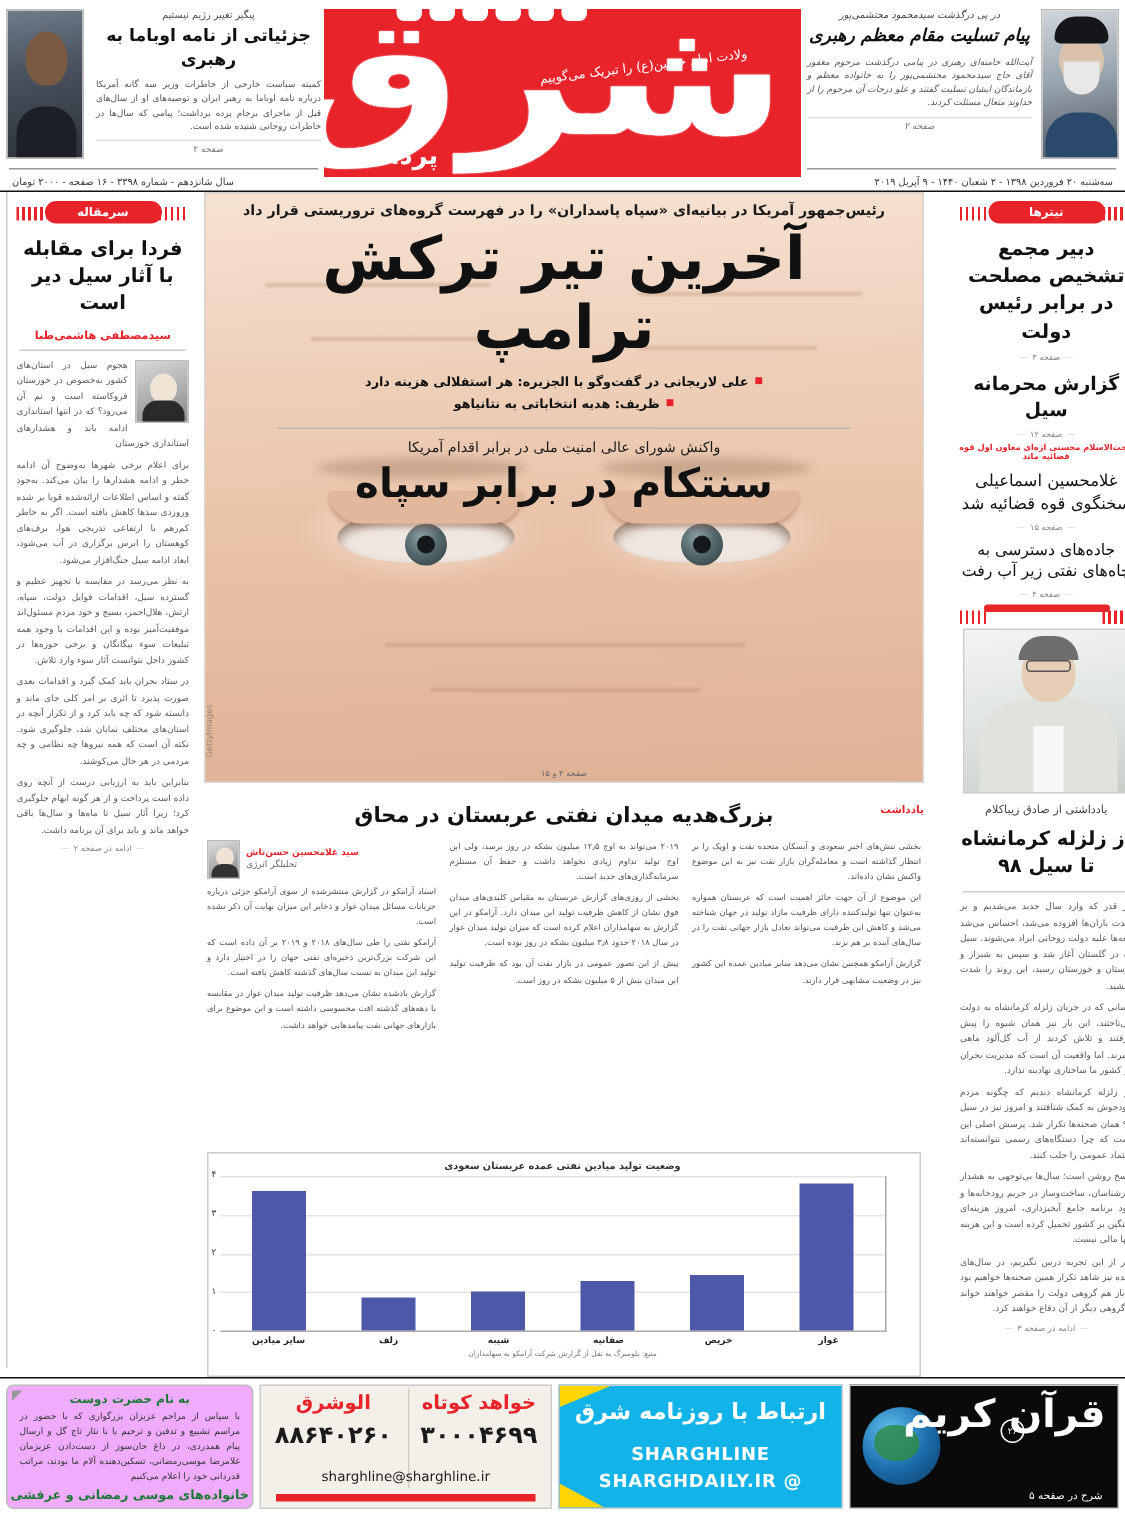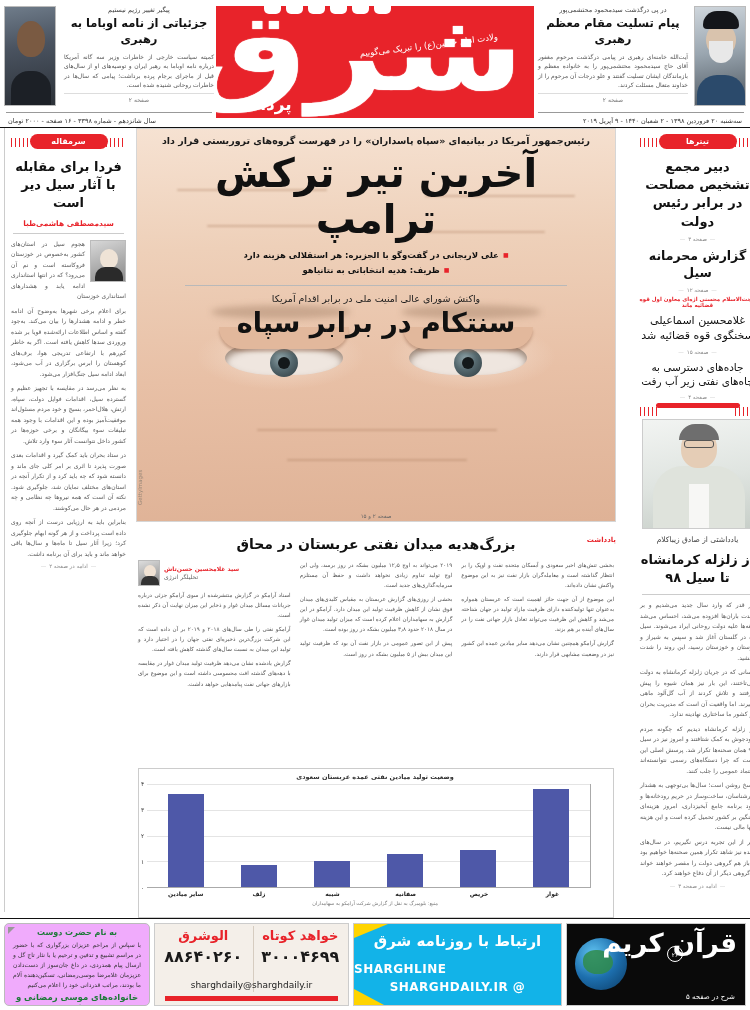--- a/index.html
+++ b/index.html
@@ -40,21 +40,21 @@
   .corner.left { left:4px; }
   .corner.right { right:4px; }
   .corner .photo {
     position:absolute; top:0; width:52px; height:100px;
     border:1px solid #bbb; overflow:hidden;
   }
   .corner.left .photo { left:0; }
   .corner.right .photo { right:0; }
   .corner .txtwrap { position:absolute; top:0; width:150px; }
   .corner.left .txtwrap { right:0; left:58px; }
-  .corner.right .txtwrap { right:58px; left:12px; }
+  .corner.right .txtwrap { right:58px; left:12px;font-style:italic; }
   .corner .kicker { font-size:6.5px; color:#444; text-align:center; margin-bottom:2px; }
   .corner .headline { font-size:11.5px; font-weight:bold; color:#111; text-align:center; line-height:1.35; }
   .corner .body { font-size:6px; color:#555; line-height:1.55; text-align:justify; margin-top:5px; }
   .corner .pageref { font-size:6px; color:#777; text-align:center; margin-top:4px; border-top:1px solid #ddd; padding-top:2px;}
 
   .mast-dateline { position:absolute; bottom:2px; font-size:6.5px; color:#333; }
   .mast-dateline.right { right:8px; }
   .mast-dateline.left { left:8px; }
   .mast-rule { position:absolute; bottom:14px; height:1px; background:#999; }
   .mast-rule.r { right:6px; width:206px; }
@@ -175,25 +175,25 @@
   .ads { position:absolute; left:0; bottom:0; width:750px; height:92px; border-top:1px solid #111; display:flex; padding:4px; gap:4px; }
   .ad { border:1px solid #ccc; position:relative; overflow:hidden; }
   .ad-quran { width:180px; background:#0a0a0a; }
   .ad-quran .globe { position:absolute; left:8px; top:14px; width:52px; height:52px; border-radius:50%;
     background:radial-gradient(circle at 35% 30%, #5fc2f0 0%, #1d6fae 50%, #0b3a63 100%); }
   .ad-quran .globe::after { content:""; position:absolute; left:8px; top:12px; width:30px; height:24px; background:#2f8b4a; border-radius:45% 55% 50% 50%; opacity:.85; }
   .ad-quran .qtxt { position:absolute; right:8px; top:4px; color:#fff; font-size:26px; font-weight:bold; }
   .ad-quran .qsub { position:absolute; right:10px; bottom:4px; color:#fff; font-size:7px; }
   .ad-quran .seal { position:absolute; right:62px; top:22px; width:16px; height:16px; border:1px solid #fff; border-radius:50%; color:#fff; font-size:6px; display:flex; align-items:center; justify-content:center; }
 
-  .ad-line { width:209px; background:#12b3e8; }
+  .ad-line { width:190px; background:#12b3e8; }
   .ad-line .yel { position:absolute; left:0; top:0; width:0; height:0; border-top:14px solid #ffd400; border-right:34px solid transparent; }
   .ad-line .yel2 { position:absolute; left:0; bottom:0; width:0; height:0; border-bottom:16px solid #ffd400; border-right:30px solid transparent; }
   .ad-line .t1 { position:absolute; right:8px; top:8px; left:8px; text-align:center; color:#fff; font-size:15px; font-weight:bold; }
-  .ad-line .t2 { position:absolute; left:0; right:0; top:38px; text-align:left; color:#fff; font-size:12px; font-weight:bold; letter-spacing:.5px; }
+  .ad-line .t2 { position:absolute; left:0; right:0; top:38px; text-align:center; color:#fff; font-size:12px; font-weight:bold; letter-spacing:.5px; }
   .ad-line .t3 { position:absolute; left:0; right:0; top:56px; text-align:center; color:#fff; font-size:12px; font-weight:bold; letter-spacing:.5px; }
 
   .ad-phone { width:195px; background:#f4efe9; }
   .ad-phone .half { position:absolute; top:2px; height:66px; width:48%; text-align:center; }
   .ad-phone .half.a { right:1%; border-left:1px solid #d6ccc0; }
   .ad-phone .half.b { left:1%; }
   .ad-phone .lbl { color:#e8232a; font-size:13px; font-weight:bold; margin-top:2px; }
   .ad-phone .num { color:#1a1a1a; font-size:16px; font-weight:bold; margin-top:4px; letter-spacing:1px; }
   .ad-phone .mail { position:absolute; left:0; right:0; top:56px; text-align:center; font-size:9px; color:#222; }
   .ad-phone .redbar { position:absolute; left:10px; right:10px; bottom:4px; height:5px; background:#e8232a; }
@@ -454,21 +454,21 @@
 
     <div class="ad ad-phone">
       <div class="half a">
         <div class="lbl">خواهد کوتاه</div>
         <div class="num">۳۰۰۰۴۶۹۹</div>
       </div>
       <div class="half b">
         <div class="lbl">الوشرق</div>
         <div class="num">۸۸۶۴۰۲۶۰</div>
       </div>
-      <div class="mail">sharghdaily@sharghdaily.ir</div>
+      <div class="mail">sharghline@sharghline.ir</div>
       <div class="redbar"></div>
     </div>
 
     <div class="ad ad-obit">
       <div class="corner-fold"></div>
       <div class="o-h">به نام حضرت دوست</div>
       <div class="o-b">با سپاس از مراحم عزیزان بزرگواری که با حضور در مراسم تشییع و تدفین و ترحیم یا با نثار تاج گل و ارسال پیام همدردی، در داغ جان‌سوز از دست‌دادن عزیزمان غلامرضا موسی‌رمضانی، تسکین‌دهنده آلام ما بودند، مراتب قدردانی خود را اعلام می‌کنیم</div>
       <div class="o-f">خانواده‌های موسی رمضانی و عرفشی</div>
     </div>
   </div>

